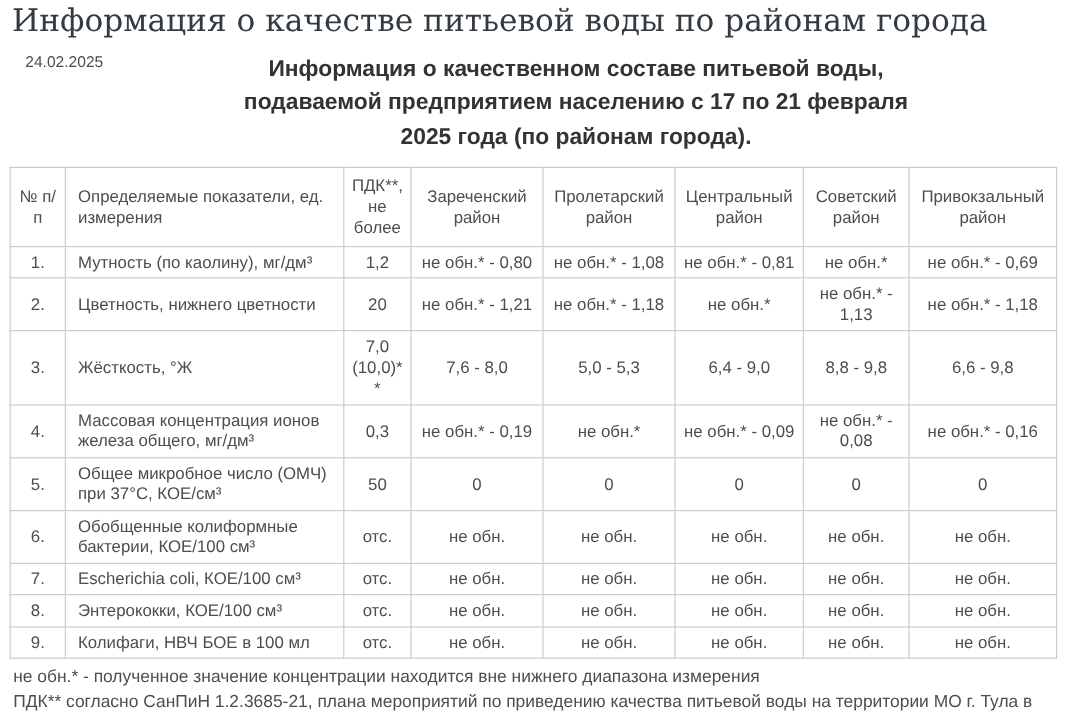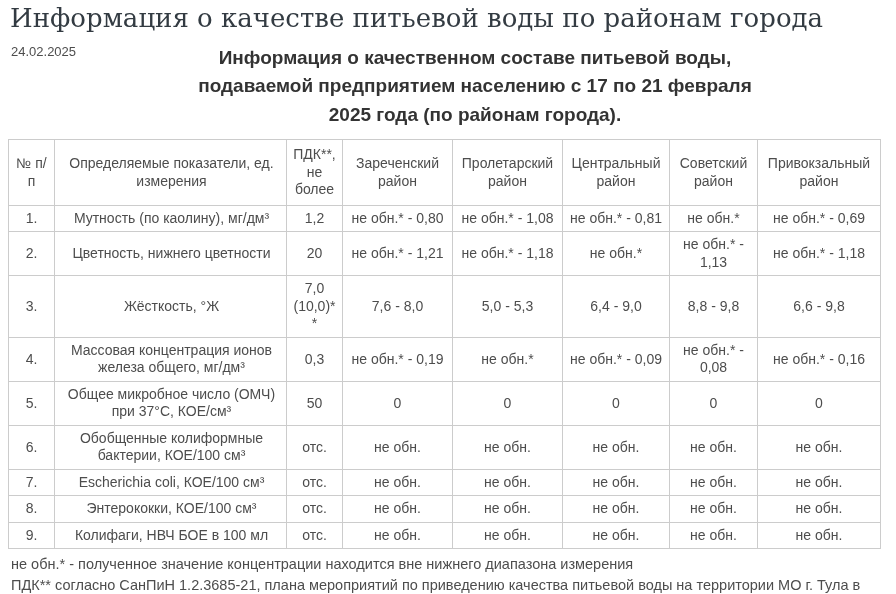--- a/index.html
+++ b/index.html
@@ -26,20 +26,21 @@
     display: flex;
     align-items: flex-start;
     margin: 4px 0 10px 0;
   }
   .doc-date {
     width: 150px;
     padding-left: 11px;
     font-size: 13px;
     color: #4d4d4d;
     flex: 0 0 auto;
+    margin-left: 10px;
   }
   .subtitle {
     flex: 1 1 auto;
     text-align: center;
     font-weight: bold;
     font-size: 19px;
     line-height: 1.5;
     color: #333333;
     max-width: 600px;
     margin: 0 auto;
@@ -58,21 +59,21 @@
     border: 1px solid var(--border, #cccccc);
     font-weight: normal;
     text-align: center;
     vertical-align: middle;
     padding: 4px 6px;
     line-height: 1.25;
     white-space: pre-line;
     word-wrap: break-word;
   }
   .data-table th { padding: 6px 4px; }
-  .data-table .col-indicator { text-align: center; padding-left: 10px; padding-right: 8px; }
+  .data-table .col-indicator { text-align: left; padding-left: 10px; padding-right: 8px; }
   .data-table td.col-num { text-align: center; }
 
   .footnotes {
     margin: 5px 10px 0 11px;
     font-size: 14.5px;
     line-height: 1.45;
     color: var(--text, #4d4d4d);
   }
   .footnotes p { margin: 0; }
 </style>

